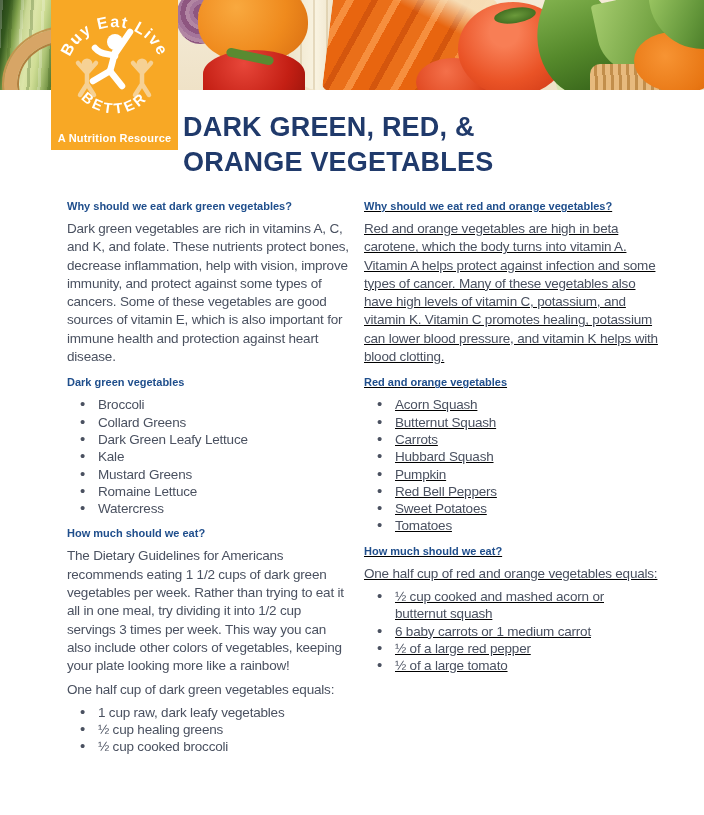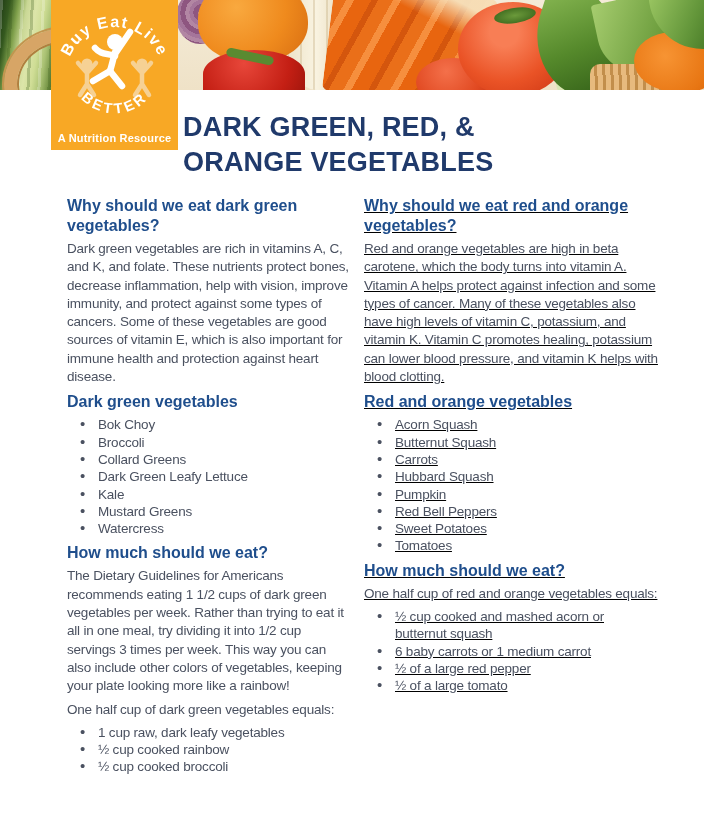--- a/index.html
+++ b/index.html
@@ -61,21 +61,21 @@
     color:#fff; font-weight:bold; font-size:11px; letter-spacing:.2px; }
   
   .title { position:absolute; top:110px; left:183px; width:344px; text-align:left;
     color:var(--title_navy,#203A6B); font-weight:bold; font-size:27px; line-height:35px; letter-spacing:.2px; }
   .title span { display:block; }
   
   .columns { position:absolute; top:196px; left:0; width:704px;
     padding:0 46px 0 67px; display:flex; gap:13px; }
   .col { width:284px; }
   .col.right { flex:1;text-decoration:underline; }
-  h2 { color:var(--heading_blue,#1F4E8C); font-size:16px; line-height:20px;
+  h2 { color:var(--heading_blue,#1F4E8C); font-size:11px; line-height:20px;
     font-weight:bold; margin:6px 0 4px; }
   .col > h2:first-child { margin-top:0; }
   .col p { color:var(--body_text,#4A5160); font-size:13.5px; line-height:18.3px;
     margin:0 0 5px; letter-spacing:-.2px; }
   .col ul { list-style:none; margin:0 0 1px; }
   .col li { position:relative; color:var(--body_text,#4A5160); font-size:13.5px;
     line-height:17.3px; padding-left:31px; letter-spacing:-.2px; }
   .col li::before { content:"\2022"; position:absolute; left:13px; top:-1px; font-size:15px; }
 </style>
 </head>
@@ -141,35 +141,35 @@
   </h1>
 
   <div class="columns">
 
     <section class="col">
       <h2>Why should we eat dark green vegetables?</h2>
       <p>Dark green vegetables are rich in vitamins A, C, and K, and folate. These nutrients protect bones, decrease inflammation, help with vision, improve immunity, and protect against some types of cancers. Some of these vegetables are good sources of vitamin E, which is also important for immune health and protection against heart disease.</p>
 
       <h2>Dark green vegetables</h2>
       <ul>
-          <li>Bok Choy</li>
           <li>Broccoli</li>
           <li>Collard Greens</li>
           <li>Dark Green Leafy Lettuce</li>
           <li>Kale</li>
           <li>Mustard Greens</li>
+          <li>Romaine Lettuce</li>
           <li>Watercress</li>
         </ul>
 
       <h2>How much should we eat?</h2>
       <p>The Dietary Guidelines for Americans recommends eating 1 1/2 cups of dark green vegetables per week. Rather than trying to eat it all in one meal, try dividing it into 1/2 cup servings 3 times per week. This way you can also include other colors of vegetables, keeping your plate looking more like a rainbow!</p>
       <p>One half cup of dark green vegetables equals:</p>
       <ul>
           <li>1 cup raw, dark leafy vegetables</li>
-          <li>½ cup cooked rainbow</li>
+          <li>½ cup healing greens</li>
           <li>½ cup cooked broccoli</li>
         </ul>
     </section>
 
     <section class="col right">
       <h2>Why should we eat red and orange vegetables?</h2>
       <p>Red and orange vegetables are high in beta carotene, which the body turns into vitamin A. Vitamin A helps protect against infection and some types of cancer. Many of these vegetables also have high levels of vitamin C, potassium, and vitamin K. Vitamin C promotes healing, potassium can lower blood pressure, and vitamin K helps with blood clotting.</p>
 
       <h2>Red and orange vegetables</h2>
       <ul>

